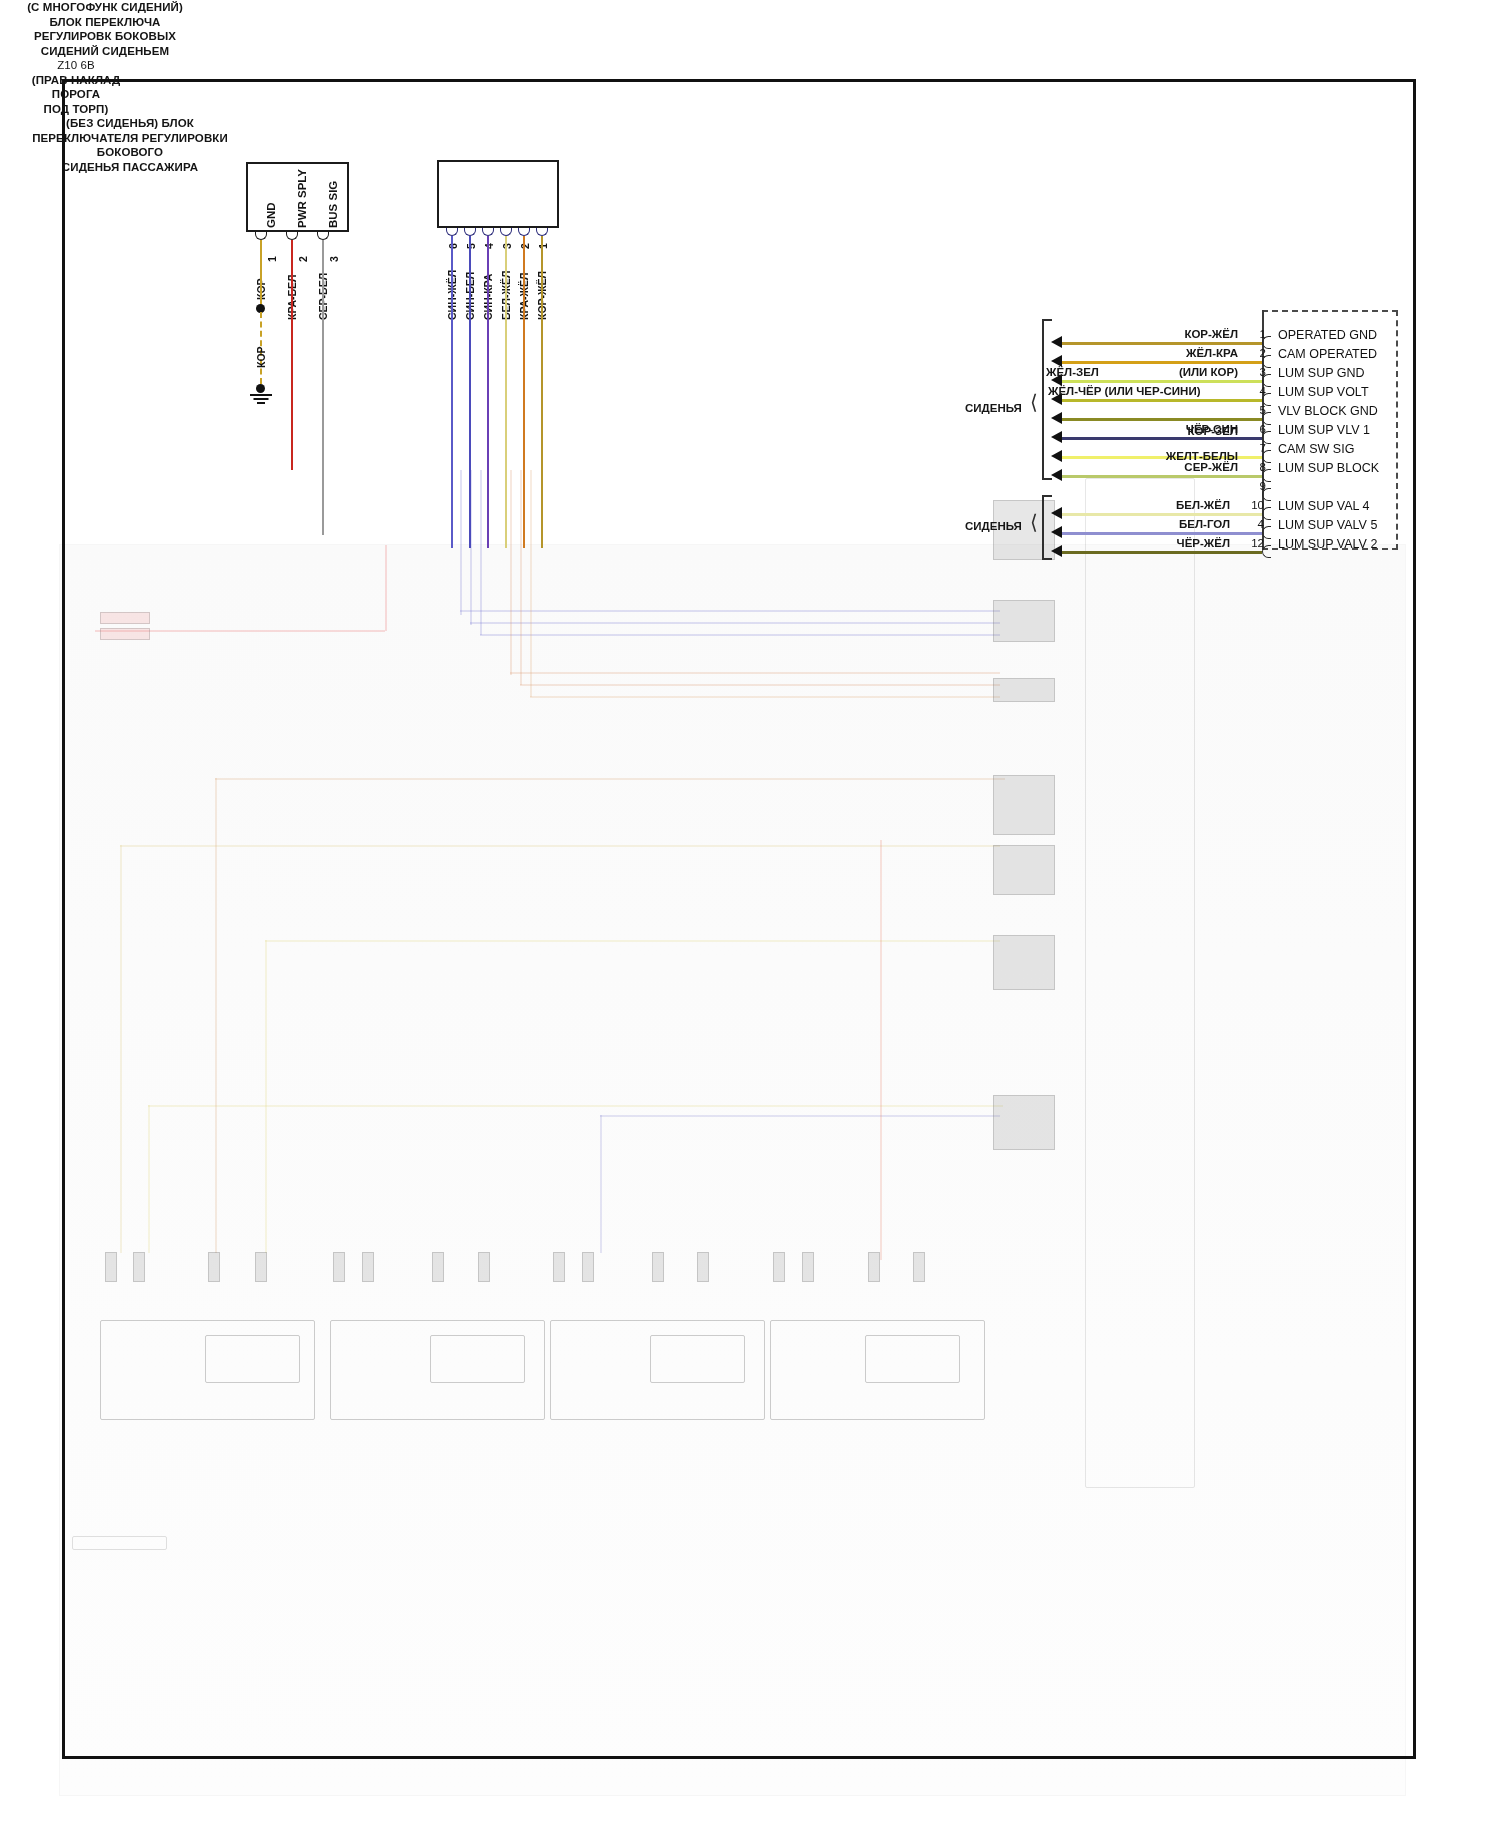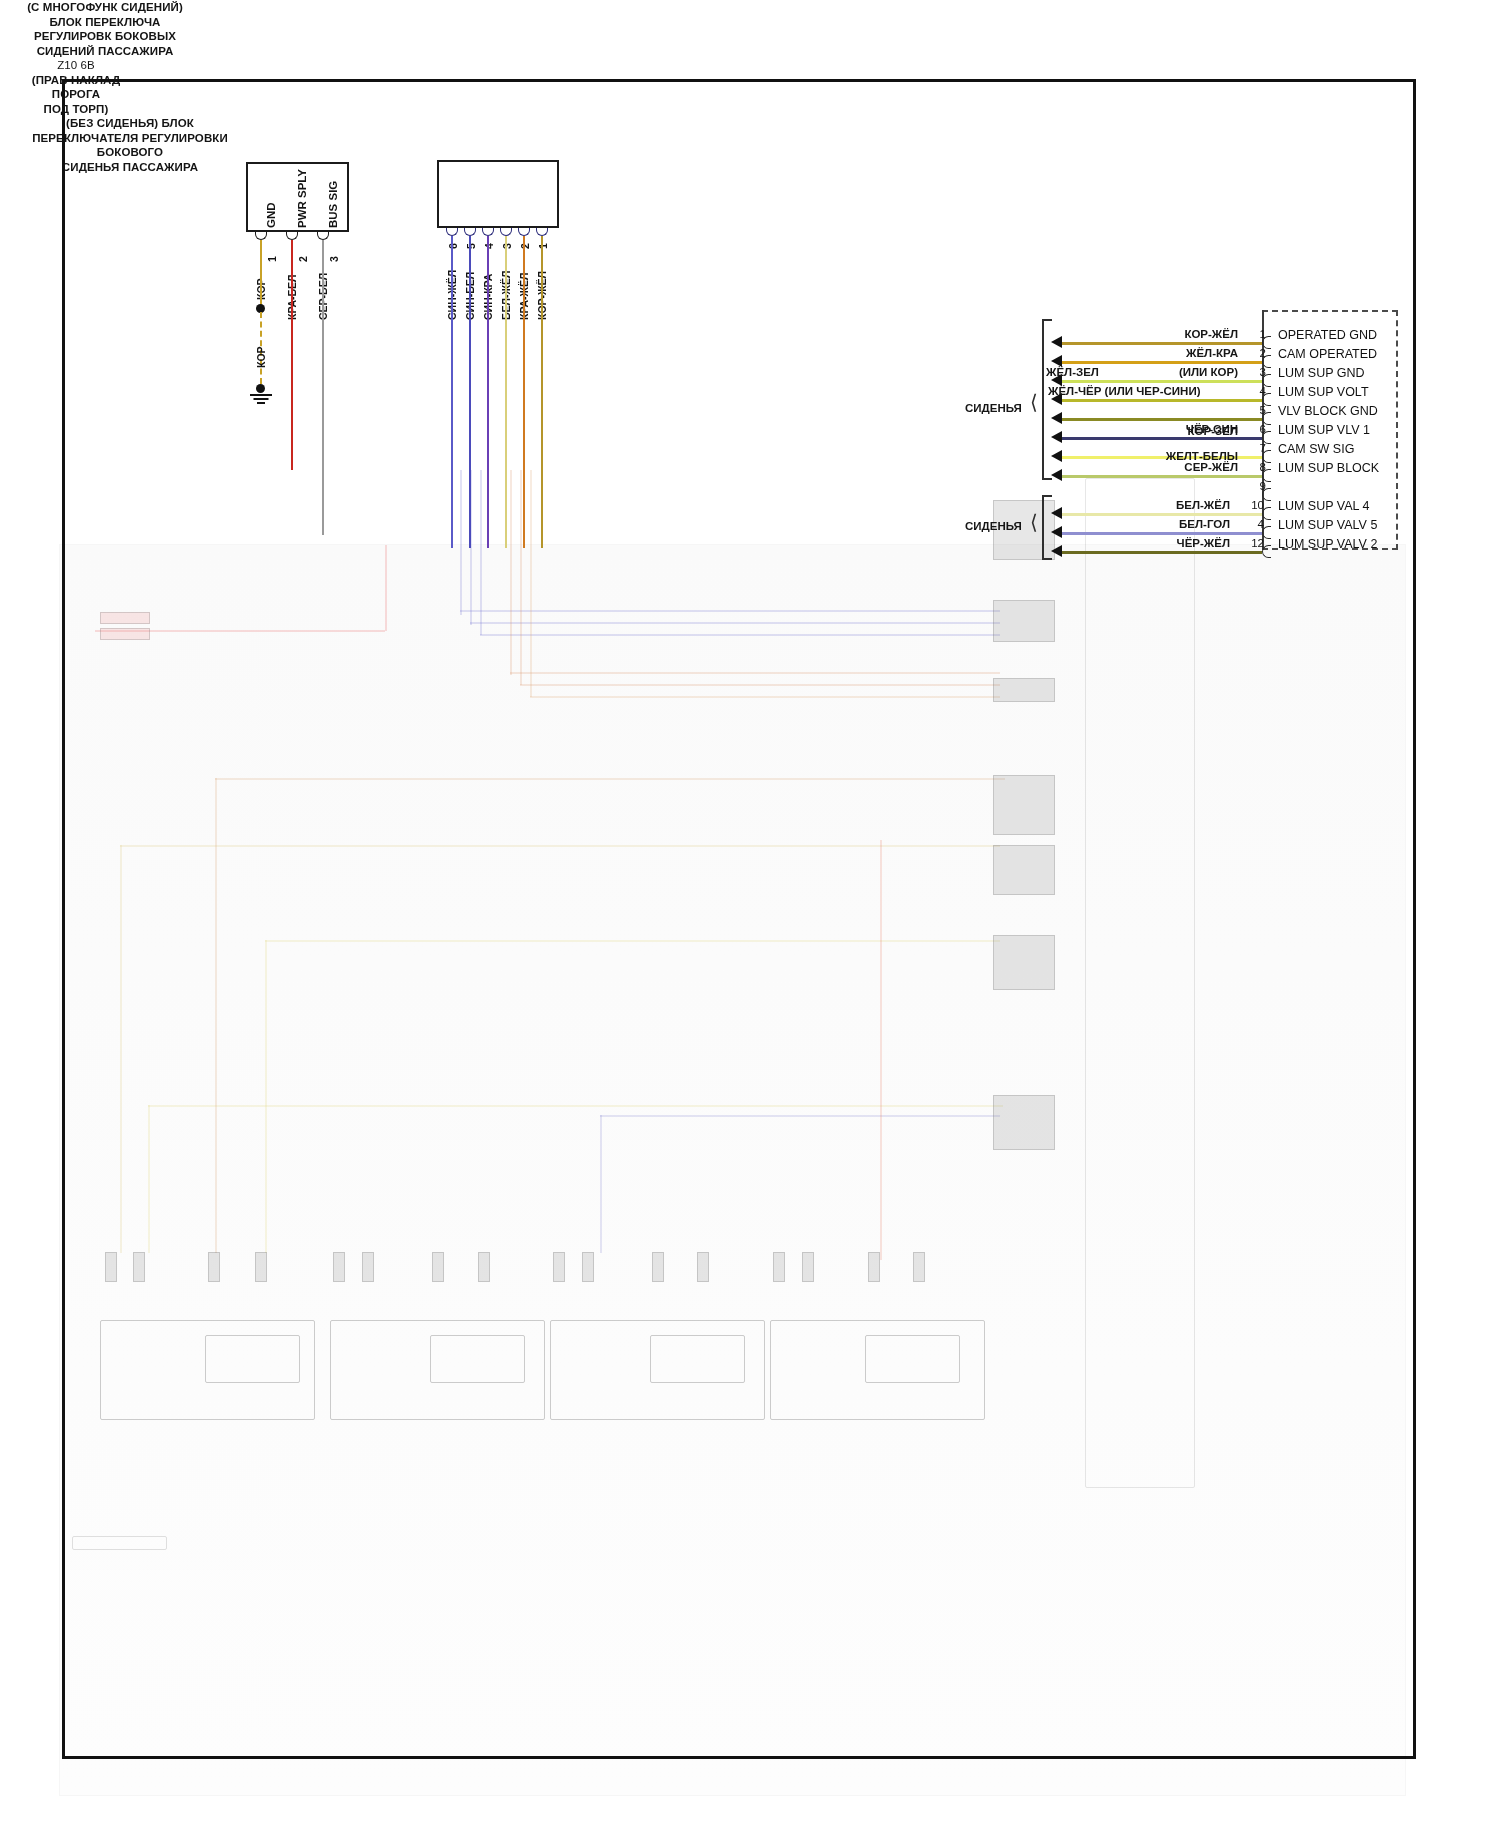--- a/index.html
+++ b/index.html
@@ -206,21 +206,21 @@
     <div class="gconn" style="left:100px;top:612px;width:50px;height:12px;background:rgba(235,150,150,.22)"></div>
     <div class="gconn" style="left:100px;top:628px;width:50px;height:12px;background:rgba(235,150,150,.22)"></div>
   </div>
 
   <div class="page-border"></div>
 
   <div>
     <div class="hdr" style="left:200px; top:100px; width:210px;">(С МНОГОФУНК СИДЕНИЙ)</div>
     <div class="hdr" style="left:200px; top:114.5px; width:210px;">БЛОК ПЕРЕКЛЮЧА</div>
     <div class="hdr" style="left:200px; top:129px; width:210px;">РЕГУЛИРОВК БОКОВЫХ</div>
-    <div class="hdr" style="left:200px; top:143.5px; width:210px;">СИДЕНИЙ ПАССАЖИРА</div>
+    <div class="hdr" style="left:200px; top:143.5px; width:210px;">СИДЕНИЙ СИДЕНЬЕМ</div>
 
     <div class="conn-box" style="left:246px; top:162px; width:103px; height:70px;"></div>
 
     <div class="vert" style="left:265px; top:228px;">GND</div>
     <div class="vert" style="left:296px; top:228px;">PWR SPLY</div>
     <div class="vert" style="left:327px; top:228px;">BUS SIG</div>
 
     <div class="cup dark" style="left:255px; top:232px;"></div>
     <div class="cup dark" style="left:286px; top:232px;"></div>
     <div class="cup dark" style="left:317px; top:232px;"></div>

